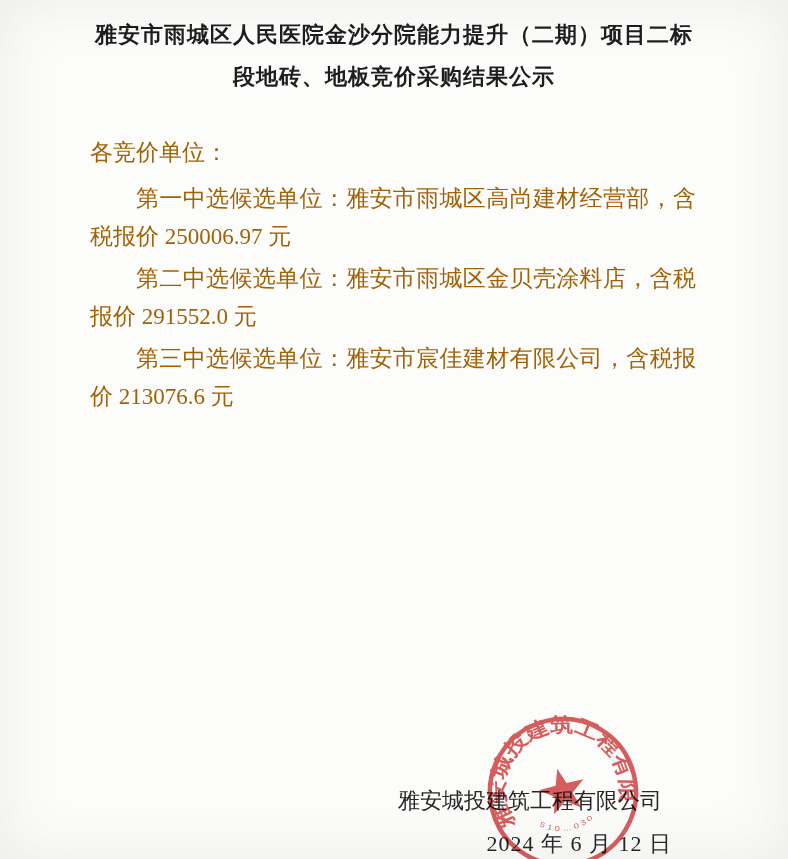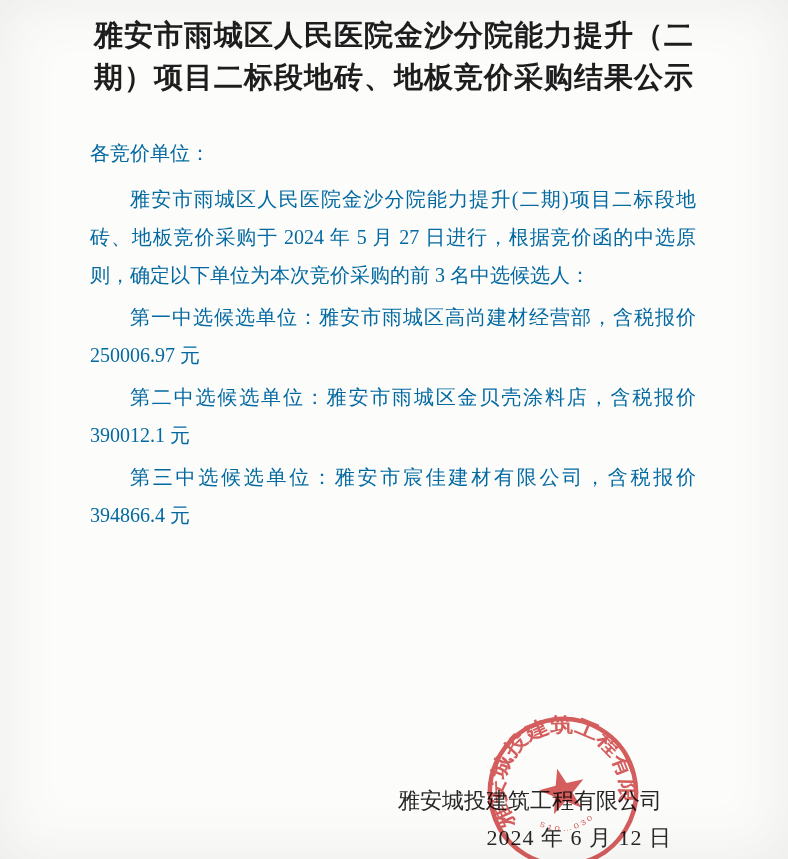--- a/index.html
+++ b/index.html
@@ -20,32 +20,32 @@
     position: relative;
     width: 788px;
     height: 859px;
   }
   .doc-title {
     margin: 14px auto 0 auto;
     width: 600px;
     text-align: center;
     font-family: "Liberation Sans", sans-serif;
     font-weight: 700;
-    font-size: 29px;
+    font-size: 22px;
     line-height: 42px;
     letter-spacing: 1px;
     color: #1d1d1d;
   }
   .doc-body {
     margin: 36px 92px 0 90px;
-    font-size: 20px;
+    font-size: 23px;
     line-height: 38px;
     text-align: justify;
     text-justify: inter-ideograph;
-    color: #0369a1;
+    color: #a16207;
   }
   .doc-body p {
     margin: 4px 0 4px 0;
   }
   .doc-body p.indent {
     text-indent: 2em;
   }
   .salutation {
     margin-bottom: 8px !important;
   }
@@ -59,21 +59,21 @@
   }
   .sig-company {
     text-align: right;
     padding-right: 126px;
     line-height: 30px;
   }
   .sig-date {
     text-align: right;
     padding-right: 116px;
     line-height: 30px;
-    margin-top: 7px;
+    margin-top: 13px;
     letter-spacing: 1px;
   }
   .seal {
     position: absolute;
     left: 483px;
     top: 698px;
     width: 160px;
     height: 160px;
     mix-blend-mode: multiply;
     opacity: 0.82;
@@ -95,24 +95,23 @@
 </style>
 </head>
 <body>
 
 <div class="page">
 
   <div class="doc-title">雅安市雨城区人民医院金沙分院能力提升（二期）项目二标段地砖、地板竞价采购结果公示</div>
 
   <div class="doc-body">
     <p class="salutation">各竞价单位：</p>
-    <p class="indent">雅安市雨城区人民医院金沙分院能力提升(二期)项目二标段地砖、地板竞价采购于 2024 年 5 月 27 日进行，根据竞价函的中选原则，确定以下单位为本次竞价采购的前 3 名中选候选人：</p>
     <p class="indent">第一中选候选单位：雅安市雨城区高尚建材经营部，含税报价 250006.97 元</p>
-    <p class="indent">第二中选候选单位：雅安市雨城区金贝壳涂料店，含税报价 390012.1 元</p>
-    <p class="indent">第三中选候选单位：雅安市宸佳建材有限公司，含税报价 394866.4 元</p>
+    <p class="indent">第二中选候选单位：雅安市雨城区金贝壳涂料店，含税报价 291552.0 元</p>
+    <p class="indent">第三中选候选单位：雅安市宸佳建材有限公司，含税报价 213076.6 元</p>
   </div>
 
   <div class="signature">
     <div class="sig-company">雅安城投建筑工程有限公司</div>
     <div class="sig-date">2024 年 6 月 12 日</div>
   </div>
 
   <div class="seal" style="color: rgb(207, 58, 58);">
     <svg viewBox="0 0 160 160" width="160" height="160">
       <defs>

